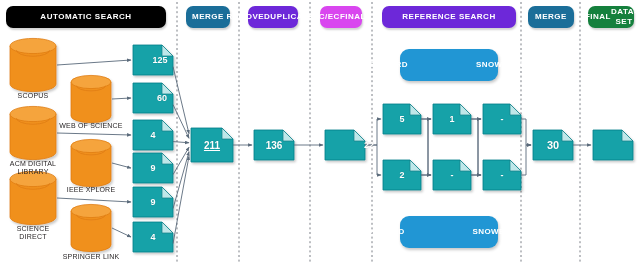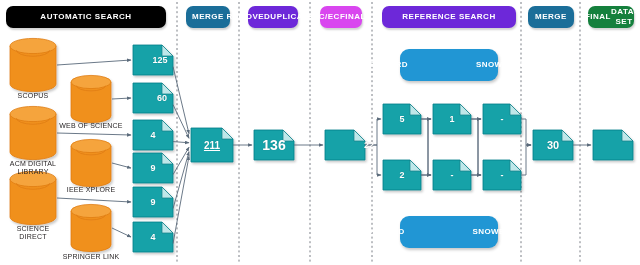--- a/index.html
+++ b/index.html
@@ -301,21 +301,21 @@
       <div class="abs doc" style="left: 133px; top: 187px; width: 40px; height: 30px;">
         <span class="doc-num" style="font-size: 9px;">9</span>
       </div>
       <div class="abs doc" style="left: 133px; top: 222px; width: 40px; height: 30px;">
         <span class="doc-num" style="font-size: 9px;">4</span>
       </div>
       <div class="abs doc" style="left: 191px; top: 128px; width: 42px; height: 34px;">
         <span class="doc-num" style="font-size: 10px; text-decoration: underline;">211</span>
       </div>
       <div class="abs doc" style="left: 254px; top: 130px; width: 40px; height: 30px;">
-        <span class="doc-num" style="font-size: 14px;">136</span>
+        <span class="doc-num" style="font-size: 10px;">136</span>
       </div>
       <div class="abs doc" style="left: 325px; top: 130px; width: 40px; height: 30px; padding-left: 44px;">
         <span class="doc-num" style="font-size: 9px;">22</span>
       </div>
       <div class="abs doc" style="left: 533px; top: 130px; width: 40px; height: 30px;">
         <span class="doc-num" style="font-size: 11px;">30</span>
       </div>
       <div class="abs doc" style="left: 615px; top: 130px; width: 40px; height: 30px; padding-left: 44px;">
         <span class="doc-num" style="font-size: 9px;">25</span>
       </div>

